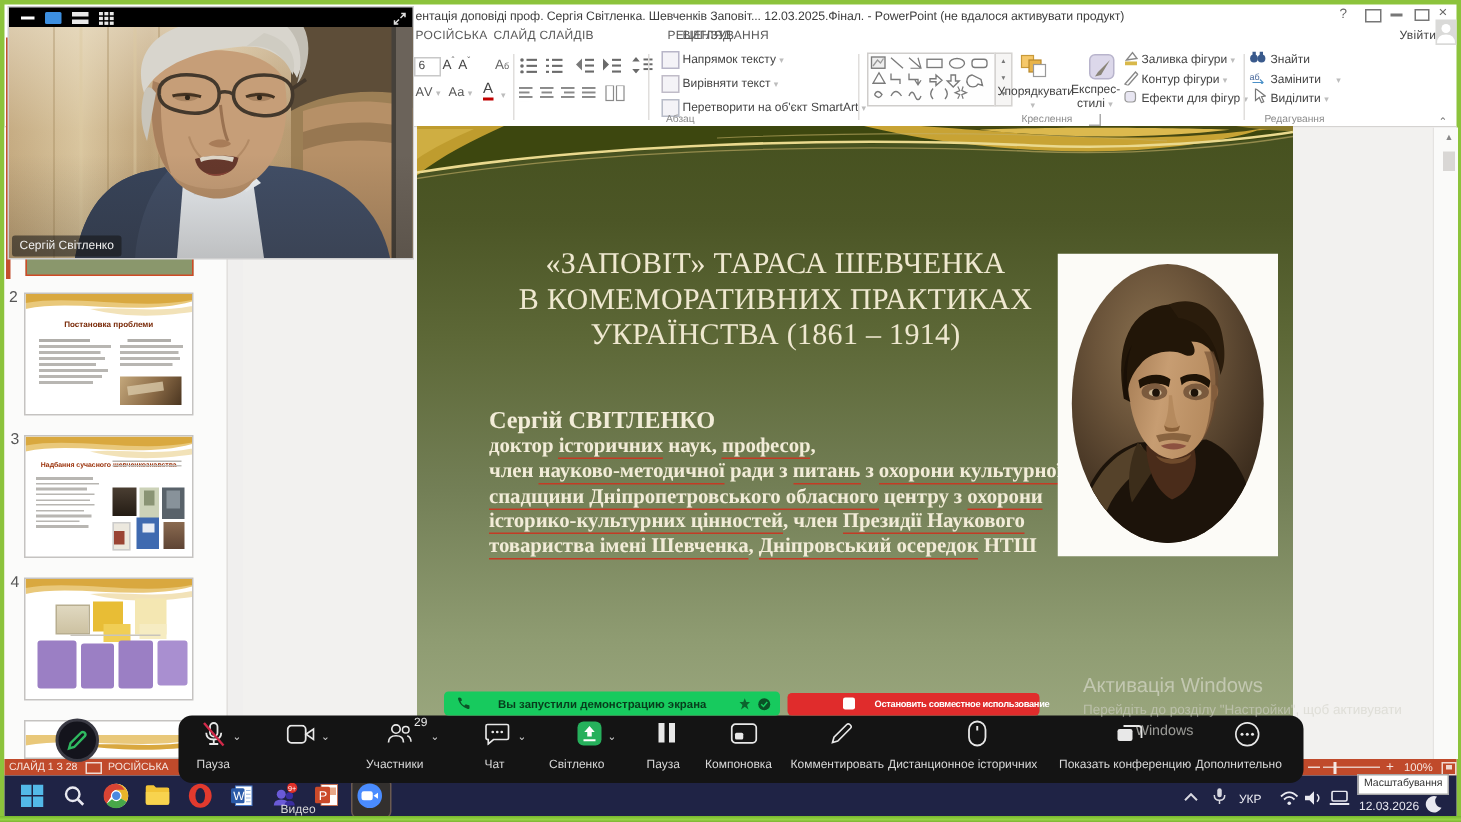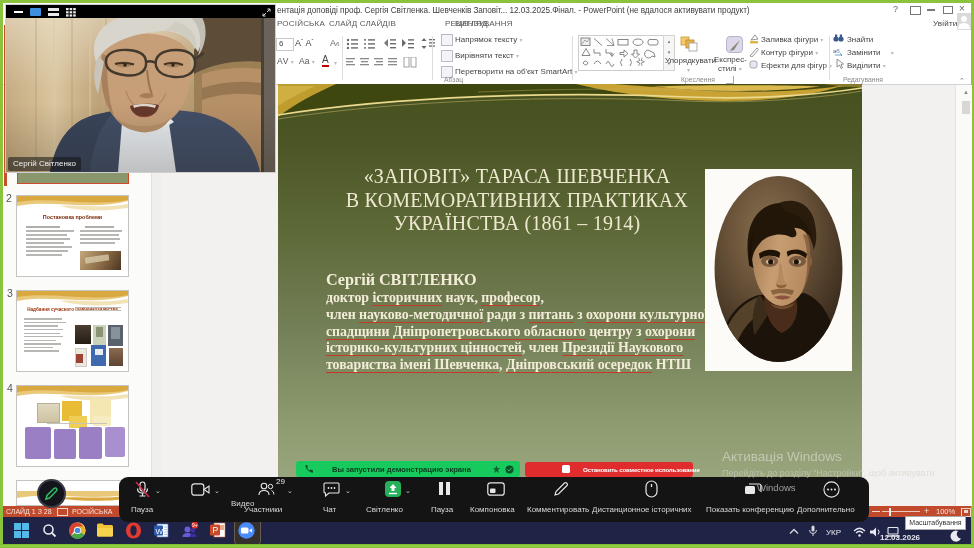--- a/index.html
+++ b/index.html
@@ -490,21 +490,21 @@
     <circle cx="6.5" cy="8.5" r="1.2" fill="#e8e8f0"></circle>
   </svg>
 <svg class="abs" style="left:870px;top:527px;z-index:11;" width="12" height="10" viewBox="0 0 12 10">
     <path d="M0,3.5 H3 L6,0.5 V9.5 L3,6.5 H0 Z" fill="#e8e8f0"></path>
     <path d="M8,2.5 Q10.5,5 8,7.5" stroke="#e8e8f0" stroke-width="1" fill="none"></path>
   </svg>
 <svg class="abs" style="left:886px;top:527px;z-index:11;" width="14" height="10" viewBox="0 0 14 10">
     <rect x="2" y="0.5" width="10" height="6.5" rx="1" fill="none" stroke="#e8e8f0" stroke-width="1.1"></rect>
     <path d="M0.5,9 H13.5" stroke="#e8e8f0" stroke-width="1.4"></path>
   </svg>
-<div class="abs" style="left:880px;top:533px;font-size:8px;color:#e8e8f0;z-index:11;font-weight:bold;">12.03.2026</div>
+<div class="abs" style="left:906px;top:533px;font-size:8px;color:#e8e8f0;z-index:11;">12.03.2026</div>
 <svg class="abs" style="left:950px;top:530px;z-index:11;" width="12" height="12" viewBox="0 0 12 12">
     <path d="M8,1 A5.5,5.5 0 1,0 11,8.5 A4.5,4.5 0 0,1 8,1 Z" fill="#e8e8f0"></path>
   </svg>
 
 <div class="abs" style="left:0px;top:544px;width:974px;height:4px;background:linear-gradient(180deg,#76b82c,#96d344 60%,#7db432);z-index:50;"></div>
 
 <div class="abs" style="left:722px;top:449px;font-size:13.5px;color:rgba(222,222,212,0.62);z-index:30;">Активація Windows</div>
 <div class="abs" style="left:722px;top:468px;font-size:9px;color:rgba(210,210,200,0.6);z-index:30;white-space:nowrap;">Перейдіть до розділу "Настройки", щоб активувати</div>
 <div class="abs" style="left:719px;top:482px;font-size:9.5px;color:rgba(225,225,218,0.65);z-index:30;margin-left:38px;">Windows</div>
 
@@ -535,21 +535,21 @@
     <path d="M2,1 L15,16" stroke="#d22a4a" stroke-width="1.6"></path>
   </svg>
 <div class="abs chev" style="left:155px;top:487px;color:#cdcdcd;font-size:7px;z-index:21;">⌄</div>
 <div class="abs ztxt" style="left:131px;top:505px;z-index:21;">Пауза</div>
 
 <svg class="abs" style="left:191px;top:483px;z-index:21;" width="19" height="13" viewBox="0 0 19 13">
     <rect x="0.8" y="0.8" width="12" height="11.4" rx="2.5" fill="none" stroke="#e8e8e8" stroke-width="1.2"></rect>
     <path d="M13,6.5 L18,3 V10 Z" fill="none" stroke="#e8e8e8" stroke-width="1.1"></path>
   </svg>
 <div class="abs chev" style="left:214px;top:487px;color:#cdcdcd;font-size:7px;z-index:21;">⌄</div>
-<div class="abs ztxt" style="left:187px;top:499px;z-index:21;margin-left:44px;">Видео</div>
+<div class="abs ztxt" style="left:187px;top:535px;z-index:21;">Видео</div>
 
 <svg class="abs" style="left:258px;top:481px;z-index:21;" width="17" height="16" viewBox="0 0 17 16">
     <circle cx="6" cy="5" r="2.8" fill="none" stroke="#e8e8e8" stroke-width="1.1"></circle>
     <path d="M1,14 Q1,9.5 6,9.5 Q11,9.5 11,14" fill="none" stroke="#e8e8e8" stroke-width="1.1"></path>
     <circle cx="12.5" cy="5.5" r="2.2" fill="none" stroke="#e8e8e8" stroke-width="1"></circle>
     <path d="M13.5,9.5 Q16,10.5 16,13.5" fill="none" stroke="#e8e8e8" stroke-width="1"></path>
   </svg>
 <div class="abs" style="left:276px;top:477px;font-size:8px;color:#e8e8e8;z-index:21;">29</div>
 <div class="abs chev" style="left:287px;top:487px;color:#cdcdcd;font-size:7px;z-index:21;">⌄</div>
 <div class="abs ztxt" style="left:244px;top:505px;z-index:21;">Участники</div>

